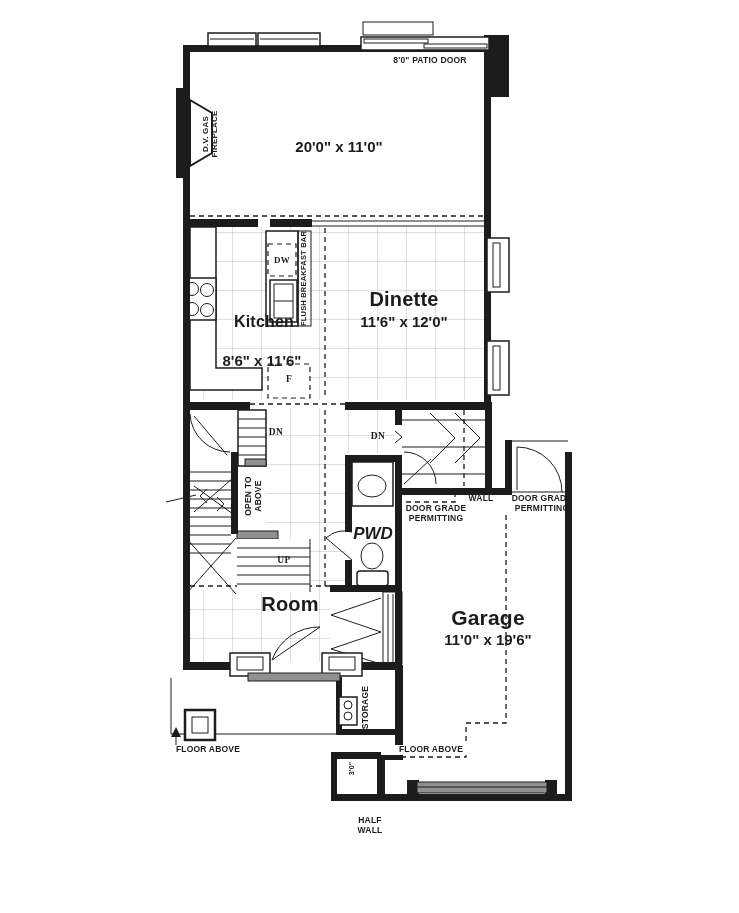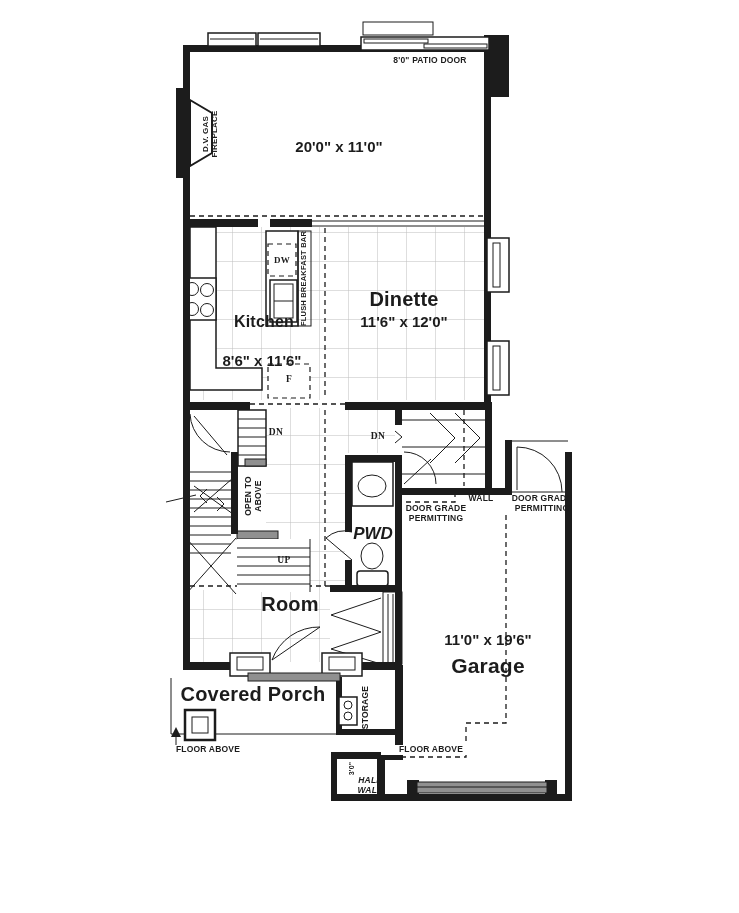--- a/index.html
+++ b/index.html
@@ -293,29 +293,28 @@
 <div class="lbl sm2" style="left:266px;top:555px;width:36px;">UP</div>
 
 <div class="lbl pwd" style="left:338px;top:524px;width:70px;">PWD</div>
 
 <div class="lbl sm" style="left:451px;top:494px;width:60px;">WALL</div>
 <div class="lbl sm" style="left:394px;top:504px;width:84px;">DOOR GRADE
 PERMITTING</div>
 <div class="lbl sm" style="left:500px;top:494px;width:84px;">DOOR GRADE
 PERMITTING</div>
 
-<div class="lbl big" style="left:408px;top:606px;width:160px;margin-top:48px;">Garage</div>
+<div class="lbl big" style="left:408px;top:606px;width:160px;">Garage</div>
 <div class="lbl dims" style="left:408px;top:632px;width:160px;">11'0" x 19'6"</div>
 
 <div class="lbl big" style="left:230px;top:593px;width:120px;font-size:20px;">Room</div>
 
-<div class="lbl big" style="left:163px;top:683px;width:180px;font-size:20px;">Covered Porch</div>
 
 <div class="lbl sm rot" style="left:337px;top:702px;width:58px;height:11px;">STORAGE</div>
 
 <div class="lbl sm" style="left:158px;top:745px;width:100px;">FLOOR ABOVE</div>
 <div class="lbl sm" style="left:381px;top:745px;width:100px;background:#fff;">FLOOR ABOVE</div>
 
 <div class="lbl sm rot" style="left:339px;top:764px;width:26px;height:9px;font-size:7px;">3'0"</div>
-<div class="lbl sm" style="left:342px;top:776px;width:56px;font-style:italic;">HALF
+<div class="lbl sm" style="left:342px;top:816px;width:56px;">HALF
 WALL</div>
 
 </div>
 
 </body></html>

